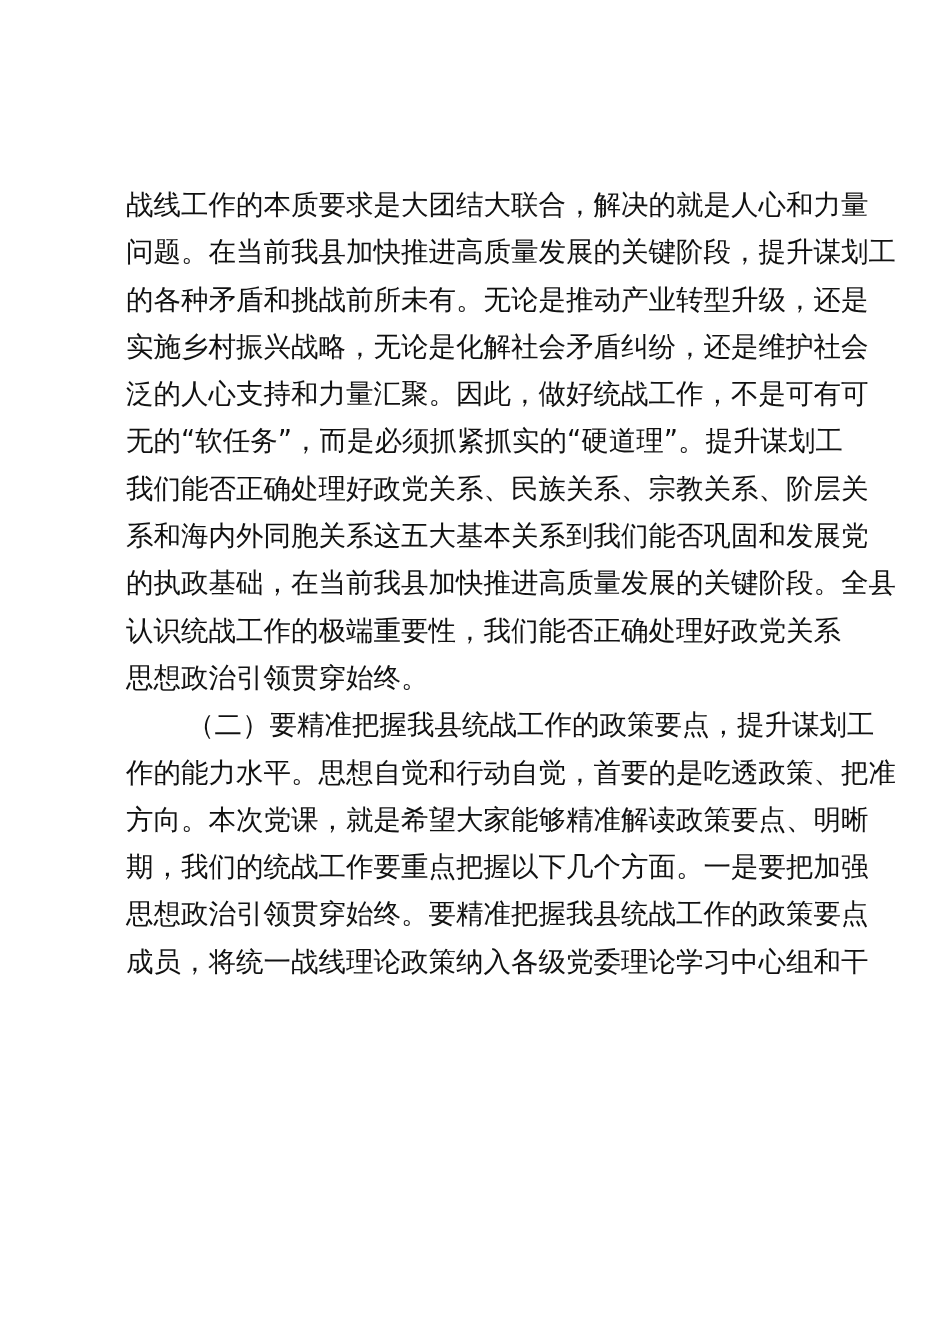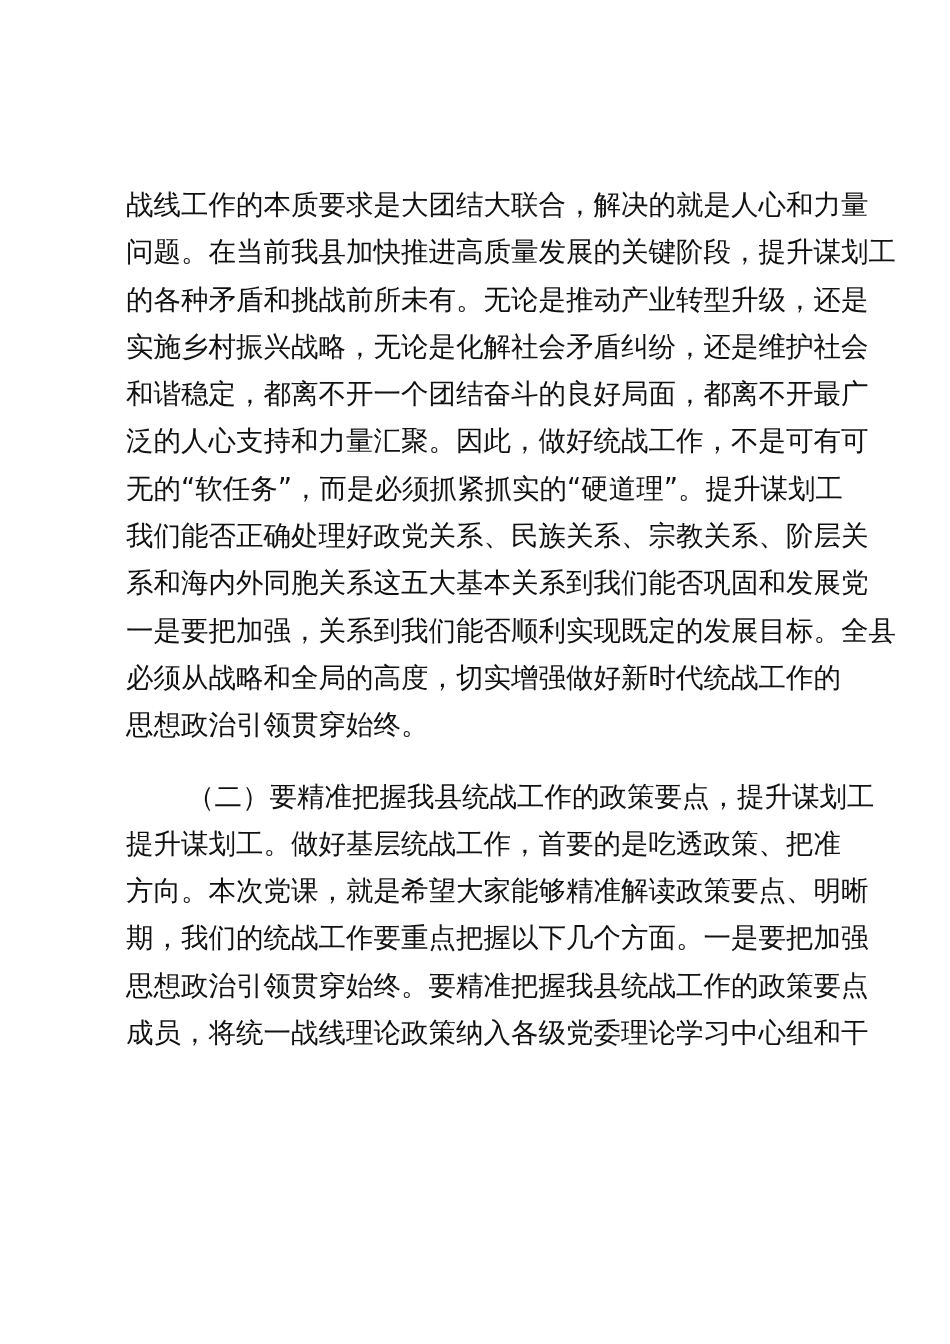--- a/index.html
+++ b/index.html
@@ -37,44 +37,42 @@
       white-space: nowrap;
       text-align: justify;
       text-align-last: justify;
       letter-spacing: 0;
     }
     .line.last {
       text-align-last: left;
     }
     .line.indent {
       padding-left: 61px;
-      margin-top: 24px;
     }
   </style>
 </head>
 <body>
 
 <div class="page">
   <div class="content">
     <div>
       <span class="line">战线工作的本质要求是大团结大联合，解决的就是人心和力量</span>
       <span class="line">问题。在当前我县加快推进高质量发展的关键阶段，提升谋划工</span>
       <span class="line">的各种矛盾和挑战前所未有。无论是推动产业转型升级，还是</span>
       <span class="line">实施乡村振兴战略，无论是化解社会矛盾纠纷，还是维护社会</span>
-      <span class="line">和谐稳定，都离不开一个团结奋斗的良好局面，都离不开最广</span>
       <span class="line">泛的人心支持和力量汇聚。因此，做好统战工作，不是可有可</span>
       <span class="line">无的“软任务”，而是必须抓紧抓实的“硬道理”。提升谋划工</span>
       <span class="line">我们能否正确处理好政党关系、民族关系、宗教关系、阶层关</span>
       <span class="line">系和海内外同胞关系这五大基本关系到我们能否巩固和发展党</span>
-      <span class="line">一是要把加强，关系到我们能否顺利实现既定的发展目标。全县</span>
-      <span class="line">必须从战略和全局的高度，切实增强做好新时代统战工作的</span>
+      <span class="line">的执政基础，在当前我县加快推进高质量发展的关键阶段。全县</span>
+      <span class="line">认识统战工作的极端重要性，我们能否正确处理好政党关系</span>
       <span class="line last">思想政治引领贯穿始终。</span>
     </div>
     <div>
       <span class="line indent">（二）要精准把握我县统战工作的政策要点，提升谋划工</span>
-      <span class="line">提升谋划工。做好基层统战工作，首要的是吃透政策、把准</span>
+      <span class="line">作的能力水平。思想自觉和行动自觉，首要的是吃透政策、把准</span>
       <span class="line">方向。本次党课，就是希望大家能够精准解读政策要点、明晰</span>
       <span class="line">期，我们的统战工作要重点把握以下几个方面。一是要把加强</span>
       <span class="line">思想政治引领贯穿始终。要精准把握我县统战工作的政策要点</span>
       <span class="line">成员，将统一战线理论政策纳入各级党委理论学习中心组和干</span>
     </div>
   </div>
 </div>
 
 </body></html>

